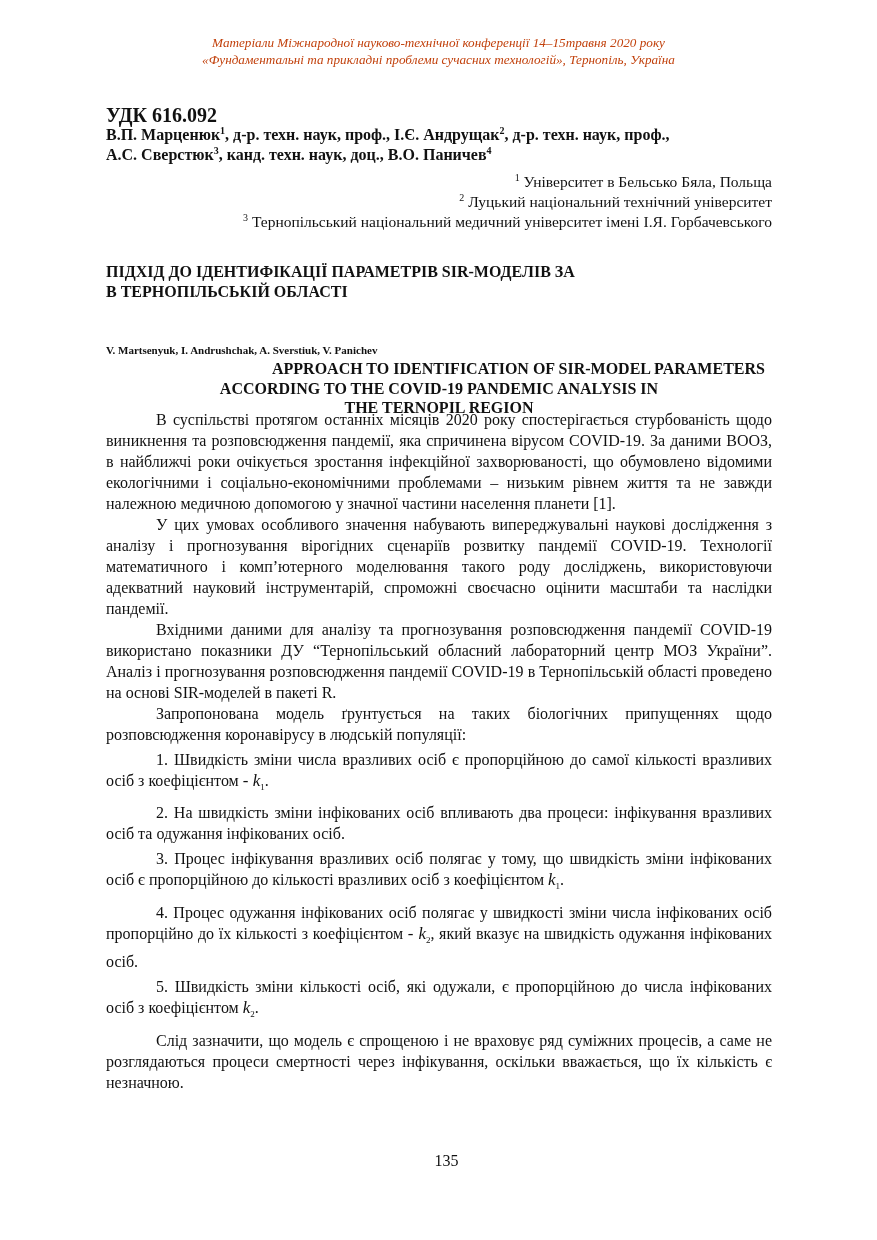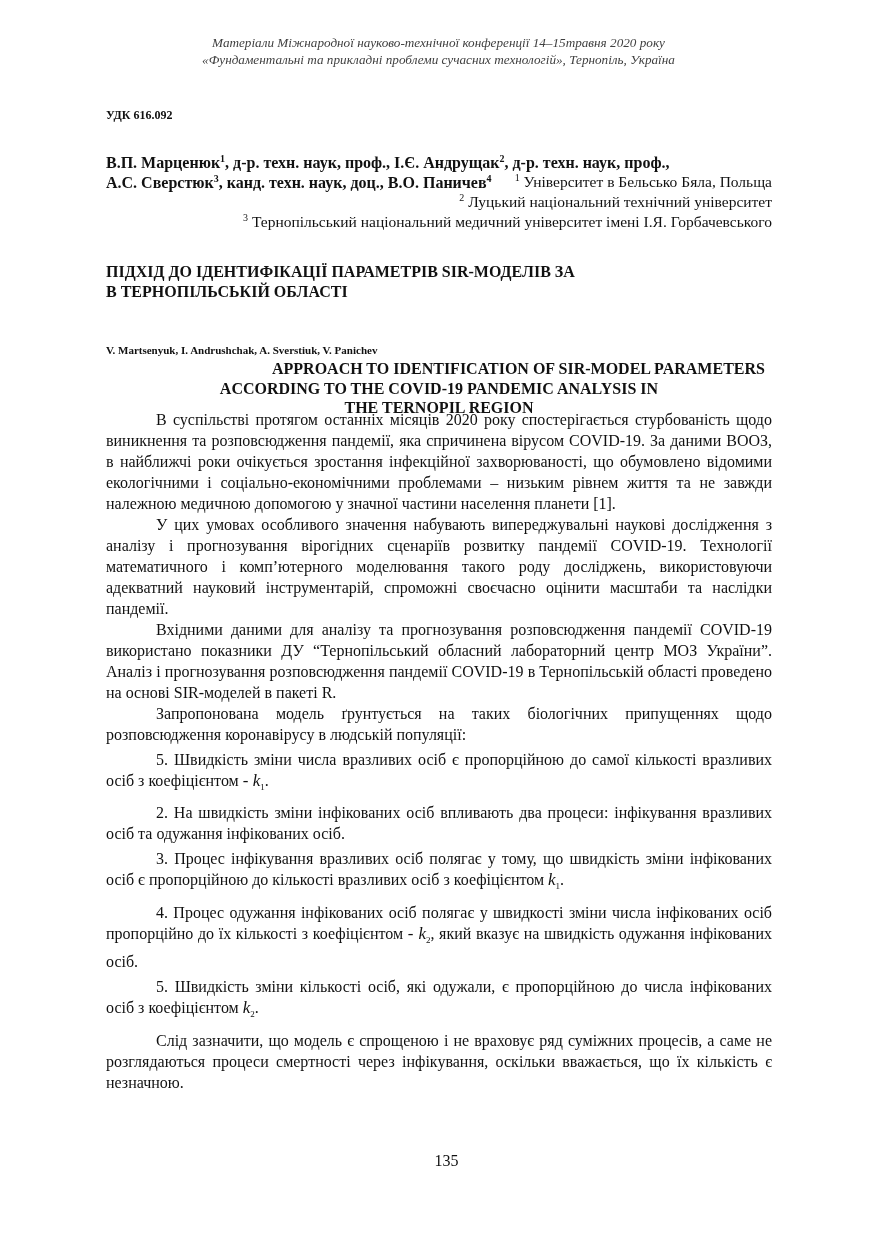--- a/index.html
+++ b/index.html
@@ -1,20 +1,20 @@
 <!DOCTYPE html>
 <html><head>
 <meta charset="utf-8">
 <style>
   html, body { margin: 0; padding: 0; background: #ffffff; }
   body { width: 877px; height: 1240px; position: relative; overflow: hidden; color: #111; font-family: "Liberation Serif", serif; }
-  .header { position: absolute; top: 34px; left: 0; width: 877px; text-align: center; font-style: italic; font-size: 13.2px; line-height: 17px; color: #404040; }
+  .header { position: absolute; top: 34px; left: 0; width: 877px; text-align: center; font-style: italic; font-size: 13.2px; line-height: 17px; color: #c2410c; }
   .block { position: absolute; left: 106px; width: 666px; }
-  .udk { top: 105px; font-weight: bold; font-size: 12px; line-height: 20px; }
-  .authors { top: 125px; font-weight: bold; font-size: 16px; line-height: 20px; margin-top: 28px; }
+  .udk { top: 105px; font-weight: bold; font-size: 20px; line-height: 20px; }
+  .authors { top: 125px; font-weight: bold; font-size: 16px; line-height: 20px; }
   .affils { top: 172px; font-size: 15.5px; line-height: 20px; text-align: right; }
   .affils div, .authors div { white-space: nowrap; }
   sup { font-size: 10px; line-height: 0; vertical-align: super; }
   .title-ua { top: 262px; text-align: left; font-weight: bold; font-size: 16px; line-height: 19.5px; width: 666px; }
   .en-authors { top: 340px; font-weight: bold; font-size: 11px; line-height: 20px; }
   .title-en { position: absolute; top: 359px; left: 106px; width: 666px; text-align: center; font-weight: bold; font-size: 16px; line-height: 19.5px; }
   .title-en div:first-child { padding-left: 166px; text-align: left; }
   .body { top: 409px; font-size: 16px; line-height: 21px; text-align: justify; }
   .body p { margin: 0; text-indent: 50px; }
   .body p.gap { margin-top: 4px; }
@@ -54,21 +54,21 @@
   <div>APPROACH TO IDENTIFICATION OF SIR-MODEL PARAMETERS</div>
   <div>ACCORDING TO THE COVID-19 PANDEMIC ANALYSIS IN</div>
   <div>THE TERNOPIL REGION</div>
 </div>
 
 <div class="block body">
   <p>В суспільстві протягом останніх місяців 2020 року спостерігається стурбованість щодо виникнення та розповсюдження пандемії, яка спричинена вірусом COVID-19. За даними ВООЗ, в найближчі роки очікується зростання інфекційної захворюваності, що обумовлено відомими екологічними і соціально-економічними проблемами – низьким рівнем життя та не завжди належною медичною допомогою у значної частини населення планети [1].</p>
   <p>У цих умовах особливого значення набувають випереджувальні наукові дослідження з аналізу і прогнозування вірогідних сценаріїв розвитку пандемії COVID-19. Технології математичного і комп’ютерного моделювання такого роду досліджень, використовуючи адекватний науковий інструментарій, спроможні своєчасно оцінити масштаби та наслідки пандемії.</p>
   <p>Вхідними даними для аналізу та прогнозування розповсюдження пандемії COVID-19 використано показники ДУ “Тернопільський обласний лабораторний центр МОЗ України”. Аналіз і прогнозування розповсюдження пандемії COVID-19 в Тернопільській області проведено на основі SIR-моделей в пакеті R.</p>
   <p>Запропонована модель ґрунтується на таких біологічних припущеннях щодо розповсюдження коронавірусу в людській популяції:</p>
-  <p class="gap"><span>5. Швидкість зміни числа вразливих осіб є пропорційною до самої кількості вразливих осіб з коефіцієнтом </span><span class="k"><span>- k</span><sub>1</sub></span>.</p>
+  <p class="gap"><span>1. Швидкість зміни числа вразливих осіб є пропорційною до самої кількості вразливих осіб з коефіцієнтом </span><span class="k"><span>- k</span><sub>1</sub></span>.</p>
   <p class="gap">2. На швидкість зміни інфікованих осіб впливають два процеси: інфікування вразливих осіб та одужання інфікованих осіб.</p>
   <p class="gap"><span>3. Процес інфікування вразливих осіб полягає у тому, що швидкість зміни інфікованих осіб є пропорційною до кількості вразливих осіб з коефіцієнтом </span><span class="k"><span>k</span><sub>1</sub></span>.</p>
   <p class="gap"><span>4. Процес одужання інфікованих осіб полягає у швидкості зміни числа інфікованих осіб пропорційно до їх кількості з коефіцієнтом </span><span class="k"><span>- k</span><sub>2</sub></span><span>, який вказує на швидкість одужання інфікованих осіб.</span></p>
   <p class="gap"><span>5. Швидкість зміни кількості осіб, які одужали, є пропорційною до числа інфікованих осіб з коефіцієнтом </span><span class="k"><span>k</span><sub>2</sub></span>.</p>
   <p class="gap">Слід зазначити, що модель є спрощеною і не враховує ряд суміжних процесів, а саме не розглядаються процеси смертності через інфікування, оскільки вважається, що їх кількість є незначною.</p>
 </div>
 
 <div class="pageno">135</div>
 
 </body></html>

